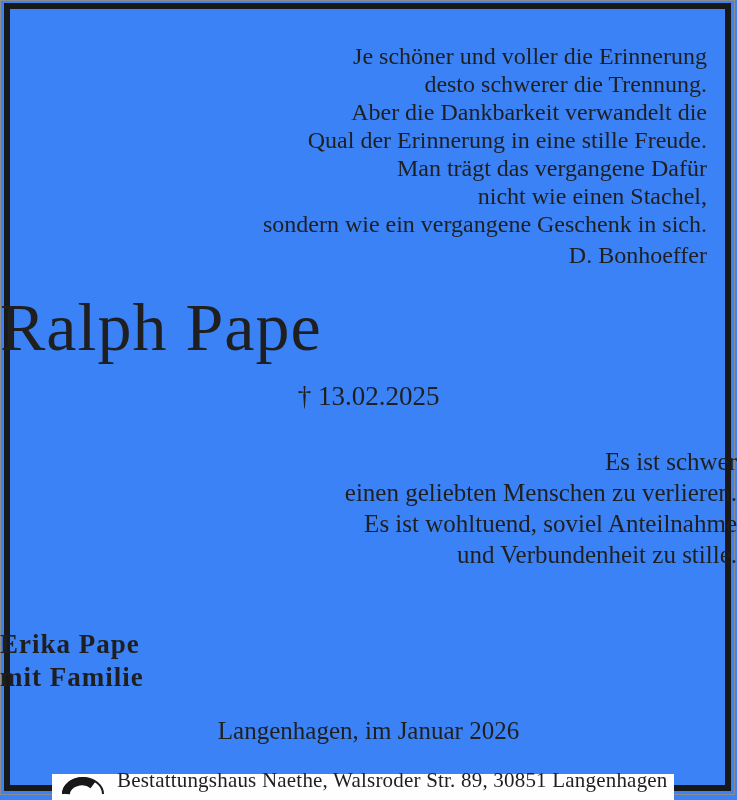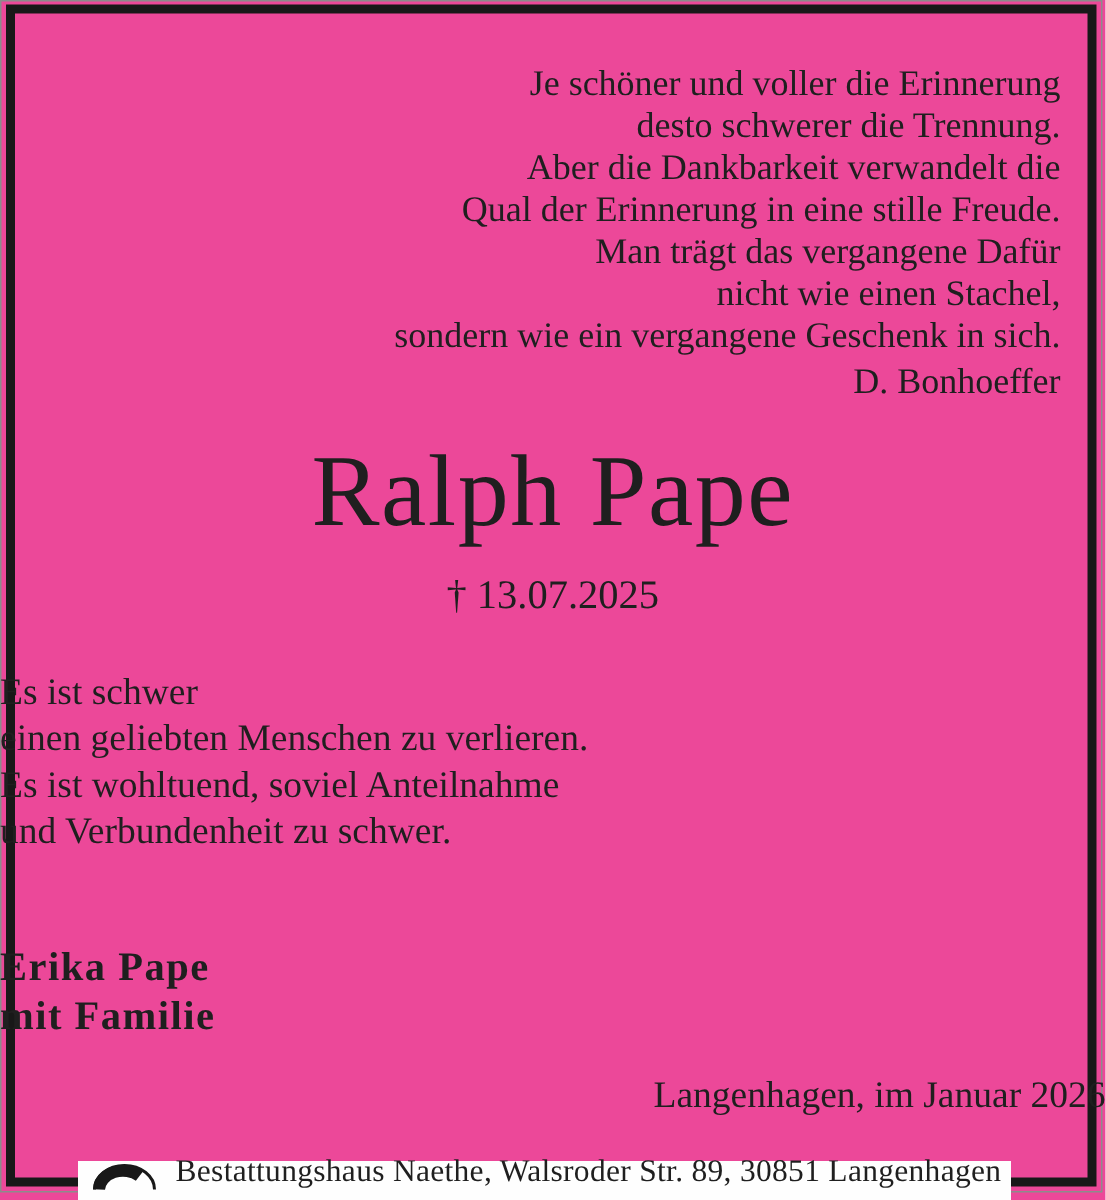--- a/index.html
+++ b/index.html
@@ -4,21 +4,21 @@
 <style>
   html, body {
     margin: 0;
     padding: 0;
     background: #ffffff;
   }
   .page {
     position: relative;
     width: 737px;
     height: 800px;
-    background: #ec4899;
+    background: #3b82f6;
     color: #1f1f1f;
     font-family: "Liberation Serif", "DejaVu Serif", serif;
     overflow: hidden;
   }
   
   .frame-outer {
     position: absolute;
     left: 0; top: 0; right: 2px; bottom: 5px;
     border: 1px solid #8c8c8c;
     pointer-events: none;
@@ -46,63 +46,63 @@
     white-space: nowrap;
   }
   .quote .attribution {
     margin-top: 3px;
   }
   .deceased-name {
     position: absolute;
     top: 290px; left: 0;
     width: 100%;
     margin: 0;
-    text-align: center;
+    text-align: left;
     font-size: 68px;
     font-weight: 400;
     line-height: 1.1;
     letter-spacing: 1px;
   }
   .death-date {
     position: absolute;
     top: 381px; left: 0;
     width: 100%;
     text-align: center;
     font-size: 27px;
   }
   .message {
     position: absolute;
     top: 446px; left: 0;
     width: 100%;
-    text-align: left;
+    text-align: right;
     font-size: 25px;
     line-height: 31px;
   }
   .signature {
     position: absolute;
     top: 628px; left: 0;
     width: 100%;
     text-align: left;
     font-size: 27px;
     font-weight: 700;
     line-height: 33px;
     letter-spacing: 1px;
   }
   .place-date {
     position: absolute;
     top: 717px; left: 0;
     width: 100%;
-    text-align: right;
+    text-align: center;
     font-size: 25px;
   }
   .footer {
     position: absolute;
     left: 60px; bottom: 5px;
     display: flex;
-    align-items: flex-start;
+    align-items: flex-end;
     gap: 9px;
     z-index: 6;
   }
   .footer .logo {
     width: 48px;
     height: 26px;
     flex: 0 0 auto;
   }
   .footer .funeral-home {
     font-size: 21px;
@@ -126,27 +126,27 @@
     <div>Aber die Dankbarkeit verwandelt die</div>
     <div>Qual der Erinnerung in eine stille Freude.</div>
     <div>Man trägt das vergangene Dafür</div>
     <div>nicht wie einen Stachel,</div>
     <div>sondern wie ein vergangene Geschenk in sich.</div>
     <div class="attribution">D. Bonhoeffer</div>
   </div>
 
   <h1 class="deceased-name">Ralph Pape</h1>
 
-  <div class="death-date">† 13.07.2025</div>
+  <div class="death-date">† 13.02.2025</div>
 
   <div class="message">
     <div>Es ist schwer</div>
     <div>einen geliebten Menschen zu verlieren.</div>
     <div>Es ist wohltuend, soviel Anteilnahme</div>
-    <div>und Verbundenheit zu schwer.</div>
+    <div>und Verbundenheit zu stille.</div>
   </div>
 
   <div class="signature">
     <div>Erika Pape</div>
     <div>mit Familie</div>
   </div>
 
   <div class="place-date">Langenhagen, im Januar 2026</div>
 
   <div class="footer">

